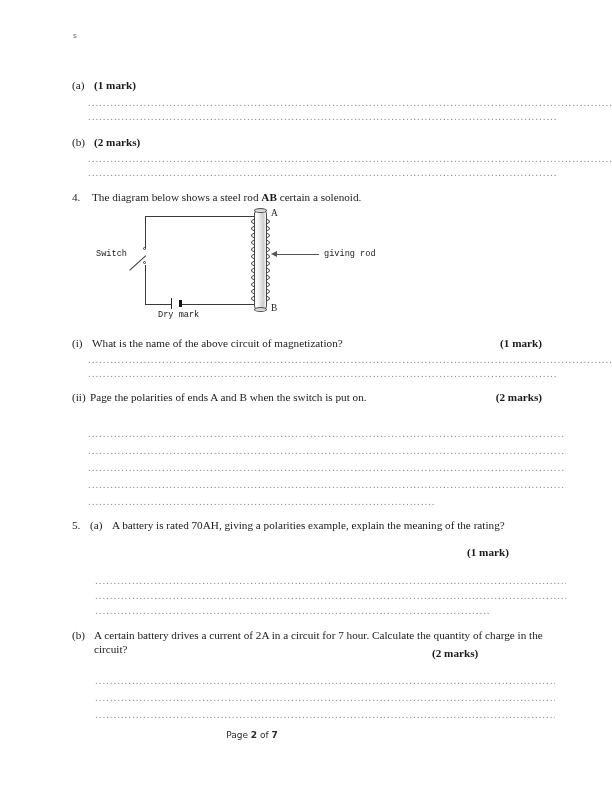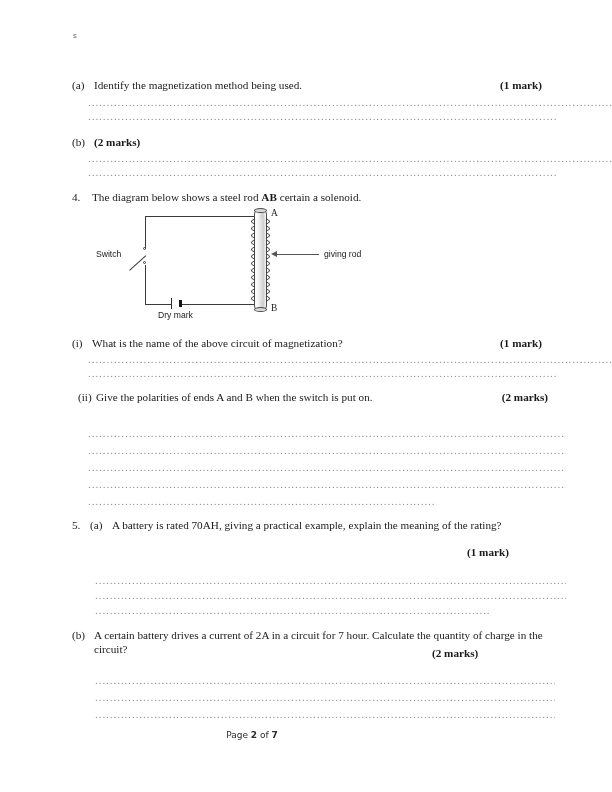--- a/index.html
+++ b/index.html
@@ -99,21 +99,21 @@
     position: absolute;
     width: 3.4px;
     height: 3.4px;
     border: 1px solid #3a3a3a;
     border-radius: 50%;
     background: #ffffff;
     box-sizing: border-box;
   }
   .lbl {
     position: absolute;
-    font-family: Liberation Sans, sans-serif;
+    font-family: Liberation Mono, monospace;
     font-size: 8.6px;
     color: #1a1a1a;
     white-space: nowrap;
   }
   .lbl-serif {
     position: absolute;
     font-family: "Liberation Serif", "DejaVu Serif", serif;
     font-size: 9.4px;
     color: #1a1a1a;
   }
@@ -204,21 +204,20 @@
 </style>
 </head>
 <body>
 
 <div class="page">
 
   <div class="artifact">s</div>
 
   <div class="qrow" style="left:72px; top:78px; width:470px;">
     <span class="qlabel" style="width:22px;">(a)</span>
-    <span class="qtext">Identify the magnetization method being used.</span>
     <span class="marks">(1 mark)</span>
   </div>
   <div class="dots" style="left:88px; top:96px; width:524px;">.........................................................................................................................................................</div>
   <div class="dots" style="left:88px; top:110px; width:470px;">.........................................................................................................................................................</div>
 
   <div class="qrow" style="left:72px; top:135px; width:470px;">
     <span class="qlabel" style="width:22px;">(b)</span>
     <span class="marks">(2 marks)</span>
   </div>
   <div class="dots" style="left:88px; top:152px; width:524px;">.........................................................................................................................................................</div>
@@ -285,36 +284,36 @@
   </div>
 
   <div class="qrow" style="left:72px; top:336px; width:470px;">
     <span class="qlabel" style="width:20px;">(i)</span>
     <span class="qtext">What is the name of the above circuit of magnetization?</span>
     <span class="marks">(1 mark)</span>
   </div>
   <div class="dots" style="left:88px; top:353px; width:524px;">.........................................................................................................................................................</div>
   <div class="dots" style="left:88px; top:367px; width:470px;">.........................................................................................................................................................</div>
 
-  <div class="qrow" style="left:78px; top:390px; width:470px;">
+  <div class="qrow" style="left:72px; top:390px; width:470px;">
     <span class="qlabel" style="width:18px;">(ii)</span>
-    <span class="qtext">Give the polarities of ends A and B when the switch is put on.</span>
+    <span class="qtext">Page the polarities of ends A and B when the switch is put on.</span>
     <span class="marks">(2 marks)</span>
   </div>
 
   <div class="dots" style="left:88px; top:427px; width:478px;">.........................................................................................................................................................</div>
   <div class="dots" style="left:88px; top:444px; width:478px;">.........................................................................................................................................................</div>
   <div class="dots" style="left:88px; top:461px; width:478px;">.........................................................................................................................................................</div>
   <div class="dots" style="left:88px; top:478px; width:478px;">.........................................................................................................................................................</div>
   <div class="dots" style="left:88px; top:495px; width:348px;">.........................................................................................................................................................</div>
 
   <div class="qrow" style="left:72px; top:518px; width:490px;">
     <span class="qlabel" style="width:18px;">5.</span>
     <span class="qlabel" style="width:22px;">(a)</span>
-    <span class="qtext">A battery is rated 70AH, giving a practical example, explain the meaning of the rating?</span>
+    <span class="qtext">A battery is rated 70AH, giving a polarities example, explain the meaning of the rating?</span>
   </div>
   <div class="marks" style="position:absolute; left:467px; top:545px;">(1 mark)</div>
 
   <div class="dots" style="left:95px; top:574px; width:471px;">.........................................................................................................................................................</div>
   <div class="dots" style="left:95px; top:589px; width:471px;">.........................................................................................................................................................</div>
   <div class="dots" style="left:95px; top:604px; width:395px;">.........................................................................................................................................................</div>
 
   <div class="qrow" style="left:72px; top:628px; width:490px;">
     <span class="qlabel" style="width:22px;">(b)</span>
     <span class="qtext">A certain battery drives a current of 2A in a circuit for 7 hour. Calculate the quantity of charge in the circuit?</span>

